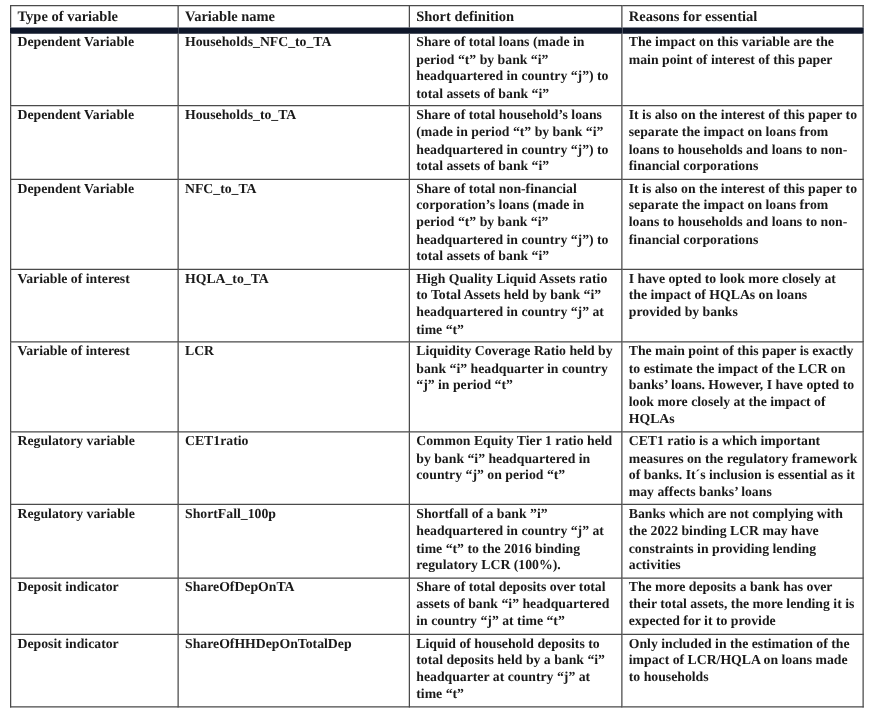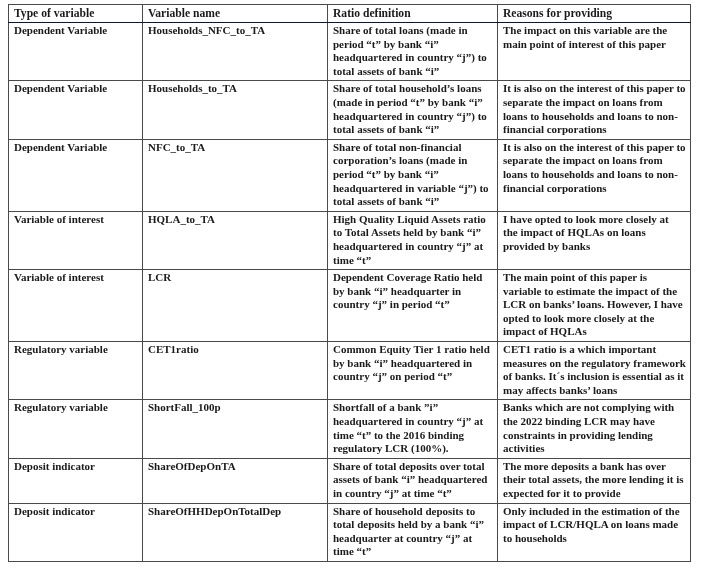--- a/index.html
+++ b/index.html
@@ -40,21 +40,21 @@
     line-height: 13.6px;
     text-align: left;
     font-weight: bold;
   }
   table.var-table thead th {
     font-weight: bold;
     font-size: 11.6px;
     line-height: 15px;
     padding-top: 1px;
     padding-bottom: 1px;
-    border-bottom: 1px solid #0f172a;
+    border-bottom: 5px solid #0f172a;
   }
   table.var-table tbody td.type-cell,
   table.var-table tbody td.name-cell {
     white-space: nowrap;
   }
   table.var-table tbody tr td {
     height: 1px;
   }
 </style>
 </head>
@@ -65,54 +65,54 @@
     <colgroup>
       <col class="c1">
         <col class="c2">
         <col class="c3">
         <col class="c4">
     </colgroup>
     <thead>
       <tr>
         <th>Type of variable</th>
         <th>Variable  name</th>
-        <th>Ratio definition</th>
-        <th>Reasons for providing</th>
+        <th>Short definition</th>
+        <th>Reasons for essential</th>
       </tr>
     </thead>
     <tbody>
       <tr>
         <td class="type-cell">Dependent Variable</td>
         <td class="name-cell">Households_NFC_to_TA</td>
         <td>Share of total loans (made in period “t” by bank “i” headquartered in country “j”) to total assets of bank “i”</td>
         <td>The impact on this variable are the main point of interest of this paper</td>
       </tr>
       <tr>
         <td class="type-cell">Dependent Variable</td>
         <td class="name-cell">Households_to_TA</td>
         <td>Share of total household’s loans (made in period “t” by bank “i” headquartered in country “j”) to total assets of bank “i”</td>
         <td>It is also on the interest of this paper to separate the impact on loans from loans to households and loans to non-financial corporations</td>
       </tr>
       <tr>
         <td class="type-cell">Dependent Variable</td>
         <td class="name-cell">NFC_to_TA</td>
-        <td>Share of total non-financial corporation’s loans (made in period “t” by bank “i” headquartered in variable “j”) to total assets of bank “i”</td>
+        <td>Share of total non-financial corporation’s loans (made in period “t” by bank “i” headquartered in country “j”) to total assets of bank “i”</td>
         <td>It is also on the interest of this paper to separate the impact on loans from loans to households and loans to non-financial corporations</td>
       </tr>
       <tr>
         <td class="type-cell">Variable of interest</td>
         <td class="name-cell">HQLA_to_TA</td>
         <td>High Quality Liquid Assets ratio to Total Assets held by bank “i” headquartered in country “j” at time “t”</td>
         <td>I have opted to look more closely at the impact of HQLAs on loans provided by banks</td>
       </tr>
       <tr>
         <td class="type-cell">Variable of interest</td>
         <td class="name-cell">LCR</td>
-        <td>Dependent Coverage Ratio held by bank “i” headquarter in country “j” in period “t”</td>
-        <td>The main point of this paper is variable to estimate the impact of the LCR on banks’ loans. However, I have opted to look more closely at the impact of HQLAs</td>
+        <td>Liquidity Coverage Ratio held by bank “i” headquarter in country “j” in period “t”</td>
+        <td>The main point of this paper is exactly to estimate the impact of the LCR on banks’ loans. However, I have opted to look more closely at the impact of HQLAs</td>
       </tr>
       <tr>
         <td class="type-cell">Regulatory variable</td>
         <td class="name-cell">CET1ratio</td>
         <td>Common Equity Tier 1 ratio held by bank “i” headquartered in country “j” on period “t”</td>
         <td>CET1 ratio is a which important measures on the regulatory framework of banks. It´s inclusion is essential as it may affects banks’ loans</td>
       </tr>
       <tr>
         <td class="type-cell">Regulatory variable</td>
         <td class="name-cell">ShortFall_100p</td>
@@ -121,18 +121,18 @@
       </tr>
       <tr>
         <td class="type-cell">Deposit indicator</td>
         <td class="name-cell">ShareOfDepOnTA</td>
         <td>Share of total deposits over total assets of bank “i” headquartered in country “j” at time “t”</td>
         <td>The more deposits a bank has over their total assets, the more lending it is expected for it to provide</td>
       </tr>
       <tr>
         <td class="type-cell">Deposit indicator</td>
         <td class="name-cell">ShareOfHHDepOnTotalDep</td>
-        <td>Share of household deposits to total deposits held by a bank “i” headquarter at country “j” at time “t”</td>
+        <td>Liquid of household deposits to total deposits held by a bank “i” headquarter at country “j” at time “t”</td>
         <td>Only included in the estimation of the impact of LCR/HQLA on loans made to households</td>
       </tr>
     </tbody>
   </table>
 </div>
 
 </body></html>

